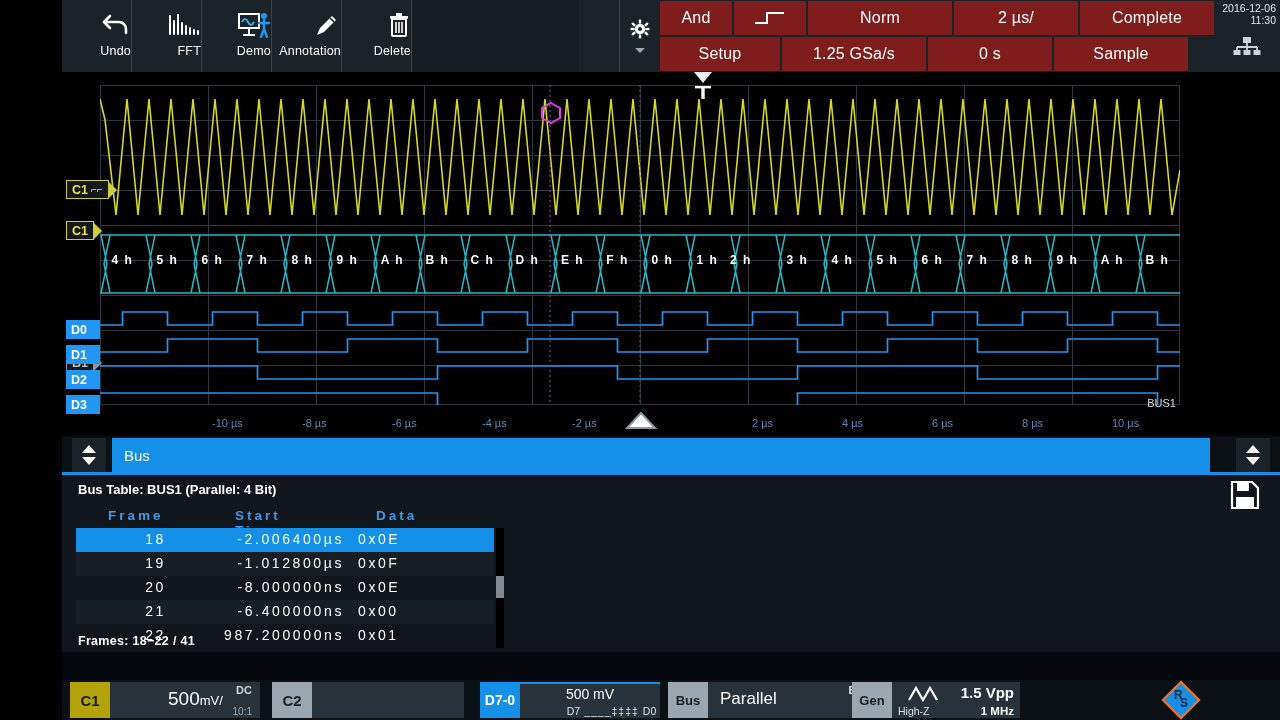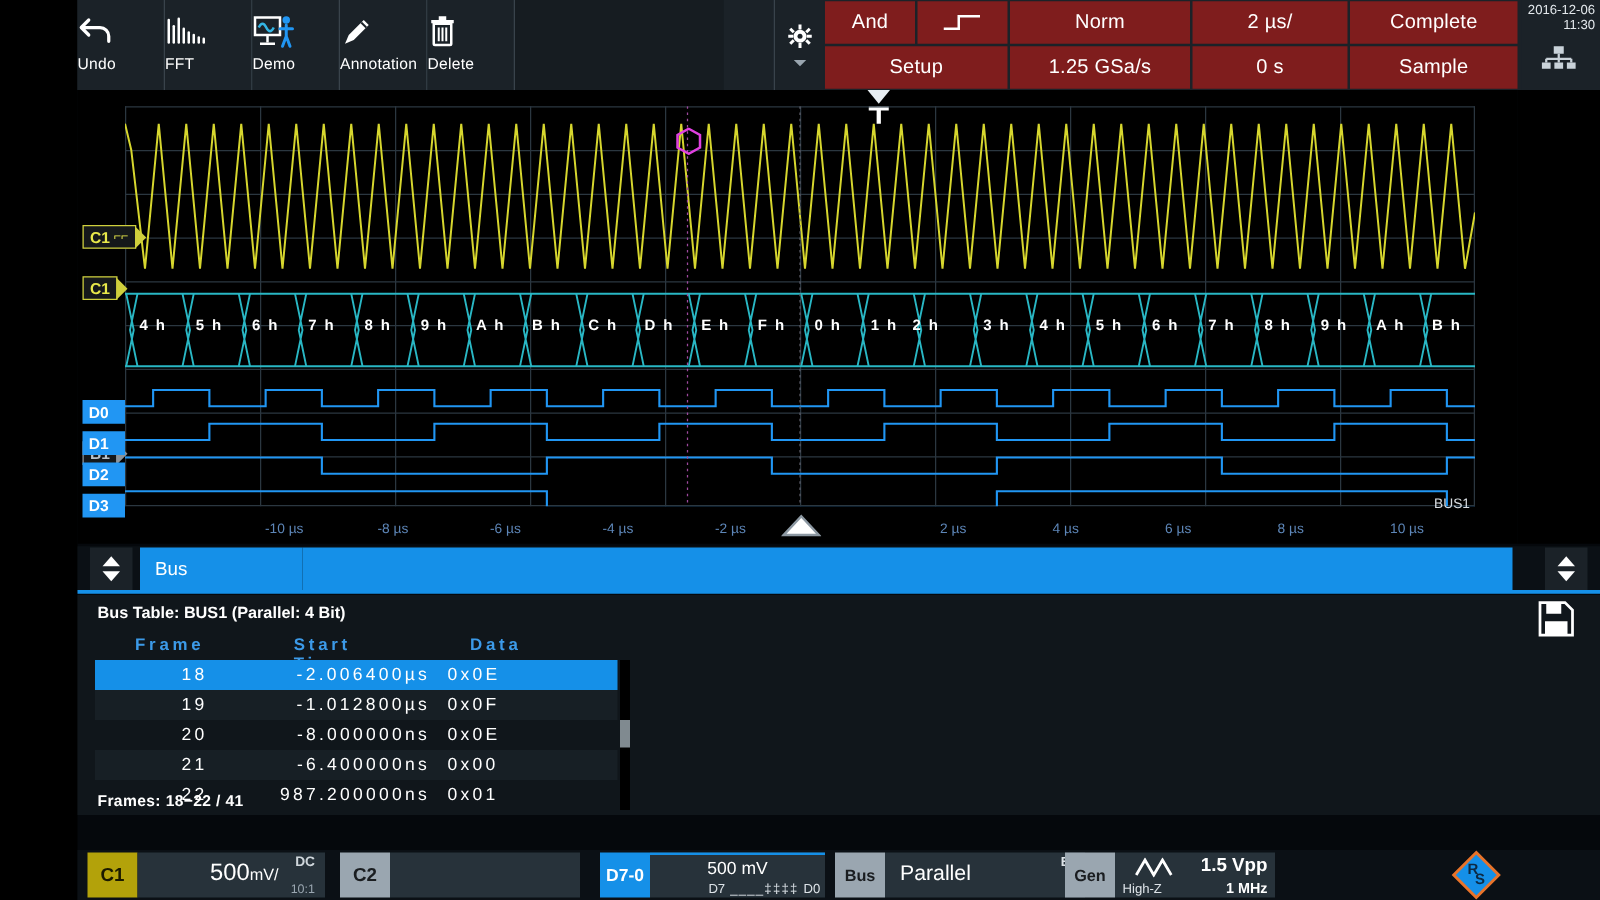--- a/index.html
+++ b/index.html
@@ -12,21 +12,21 @@
   #app { position: relative; width: 1280px; height: 720px; background: #05080c; }
 
   
   .left-rail { position: absolute; left: 0; top: 0; width: 62px; height: 720px; background: #000; }
 
   
   .toolbar { position: absolute; left: 62px; top: 0; width: 1218px; height: 72px; background: #1b2228; }
   .tb-icons { position: absolute; left: 0; top: 0; height: 72px; display: flex; }
   .tb-btn {
     width: 70px; height: 72px; position: relative;
-    display: flex; flex-direction: column; align-items: flex-start; justify-content: flex-start;
+    display: flex; flex-direction: column; align-items: flex-end; justify-content: flex-start;
     padding-top: 6px; border-right: 1px solid #39434b; background: #1b2228;
   }
   .tb-btn .glyph { height: 38px; display: flex; align-items: center; justify-content: center; color: #fff; }
   .tb-btn .cap { font-size: 12.5px; color: #fff; letter-spacing: .2px; }
   .tb-spacer { width: 167px; height: 72px; background: #161c21; }
 
   .gear-cell {
     position: absolute; left: 557px; top: 0; width: 40px; height: 72px;
     background: #1b2228; display: flex; flex-direction: column;
     align-items: center; justify-content: center; border-left: 1px solid #39434b;
@@ -250,21 +250,21 @@
         <div class="cell" style="width:72px">
           <svg width="34" height="16" viewBox="0 0 34 16">
             <path d="M2 13 H14 V3 H31" stroke="#fff" stroke-width="2" fill="none"></path>
           </svg>
         </div>
         <div class="cell" style="width:144px">Norm</div>
         <div class="cell" style="width:124px">2 µs/</div>
         <div class="cell" style="width:134px">Complete</div>
       </div>
       <div class="cellrow r2">
-        <div class="cell" style="width:146px">Setup</div>
+        <div class="cell" style="width:120px">Setup</div>
         <div class="cell" style="width:144px">1.25 GSa/s</div>
         <div class="cell" style="width:124px">0 s</div>
         <div class="cell" style="width:134px">Sample</div>
       </div>
     </div>
 
     <div class="clock">
       <div class="line">2016-12-06</div>
       <div class="line">11:30</div>
       <div class="net">

